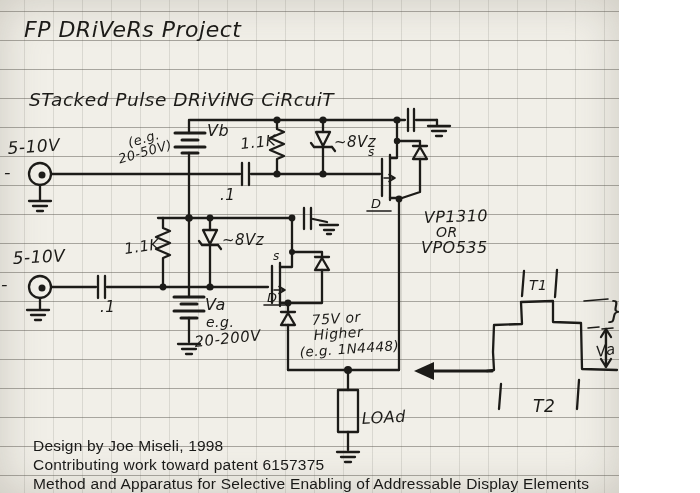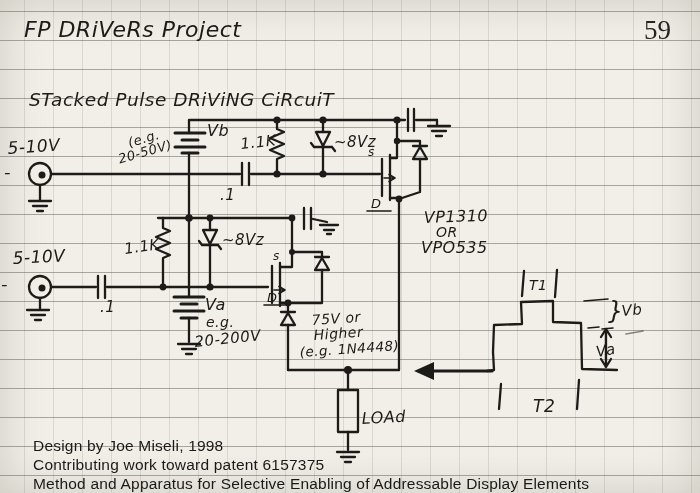--- a/index.html
+++ b/index.html
@@ -1,18 +1,18 @@
 <!DOCTYPE html>
 <html><head>
 <meta charset="utf-8">
 <style>
   html,body{margin:0;padding:0;}
   .page{
     position:relative;
-    width:700px;height:493px;
+    width:619px;height:493px;
     background-color:#f1efe8;
     background-image:
       repeating-linear-gradient(to bottom, transparent 0px, transparent 28px, rgba(95,92,84,0.50) 28px, rgba(95,92,84,0.50) 29px),
       repeating-linear-gradient(to right, transparent 0px, transparent 28px, rgba(95,92,84,0.16) 28px, rgba(95,92,84,0.16) 29px);
     background-position: 0 -17px, -4px 0;
     box-shadow: inset 0 0 45px rgba(110,105,90,.28);
     overflow:hidden;
   }
   svg{position:absolute;left:0;top:0;}
   .w{fill:none;stroke:#1c1b18;stroke-width:2.3;stroke-linecap:round;stroke-linejoin:round;}

